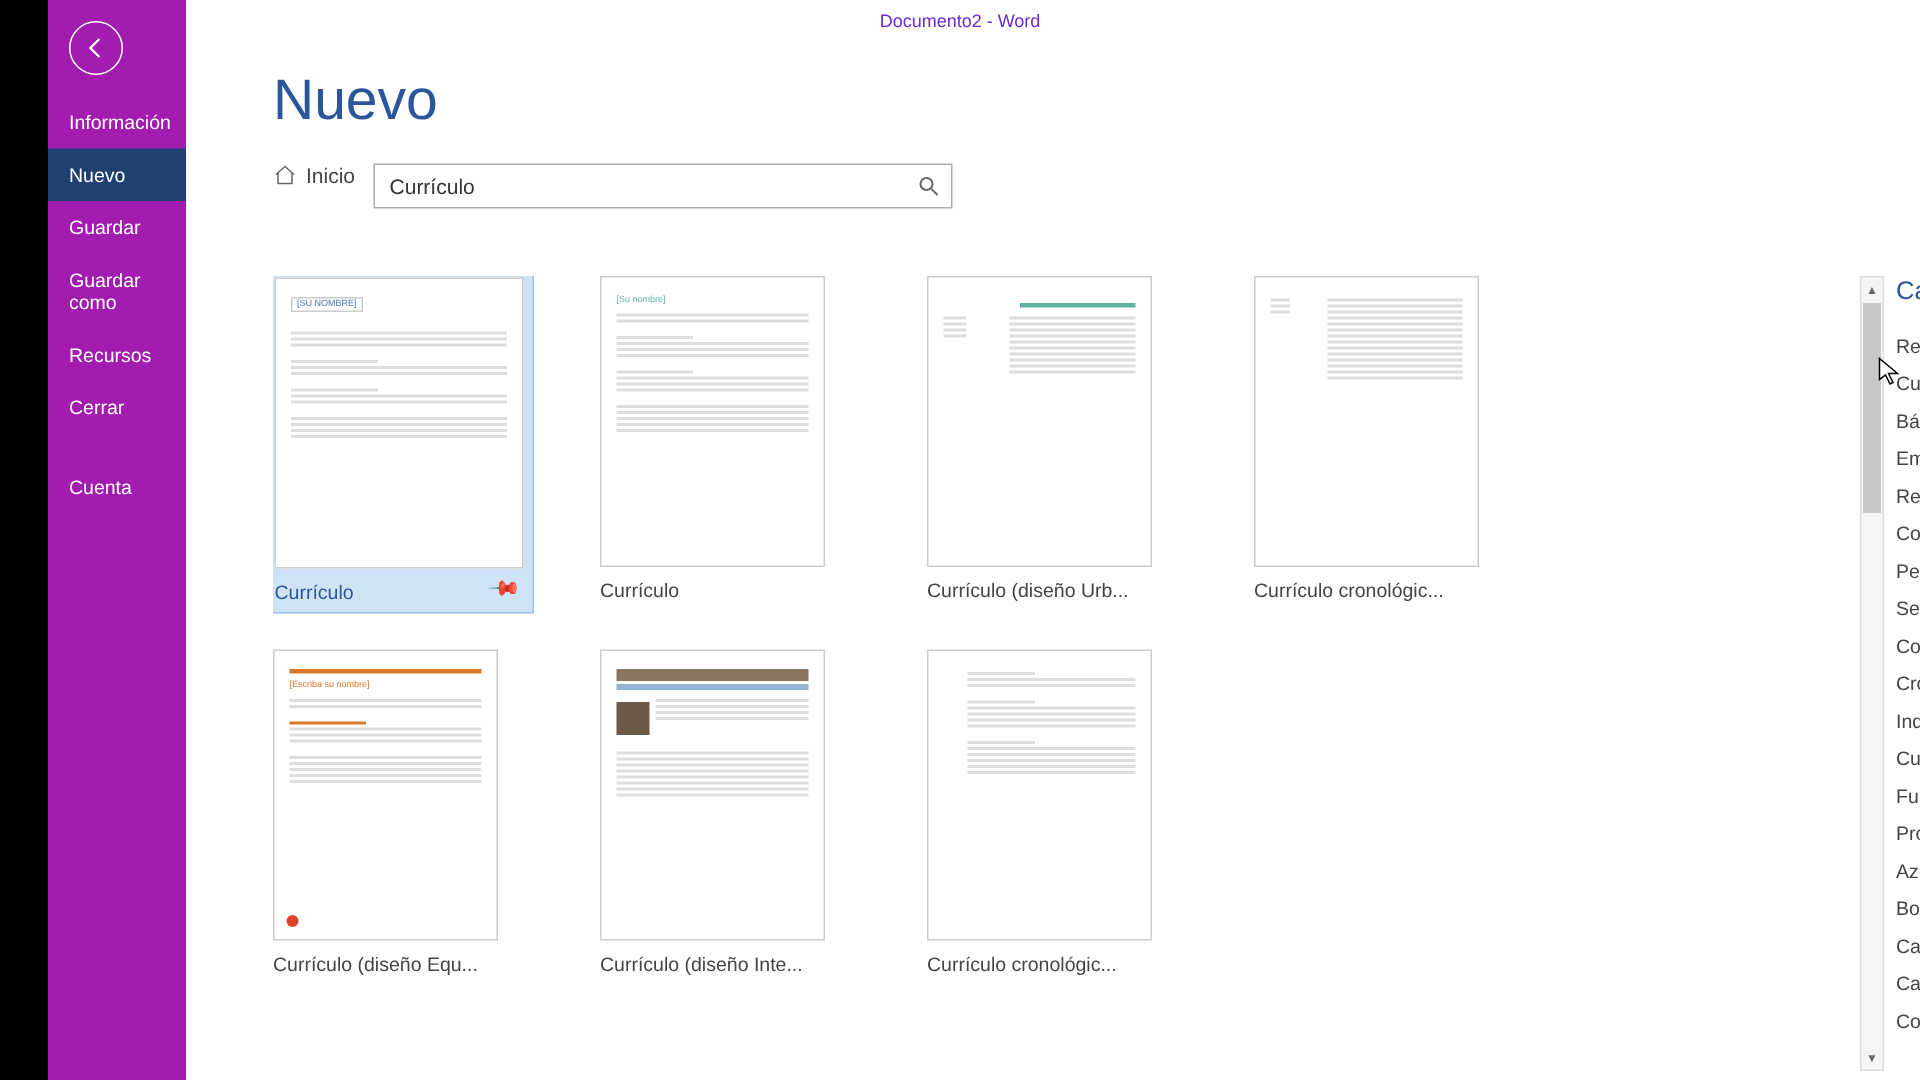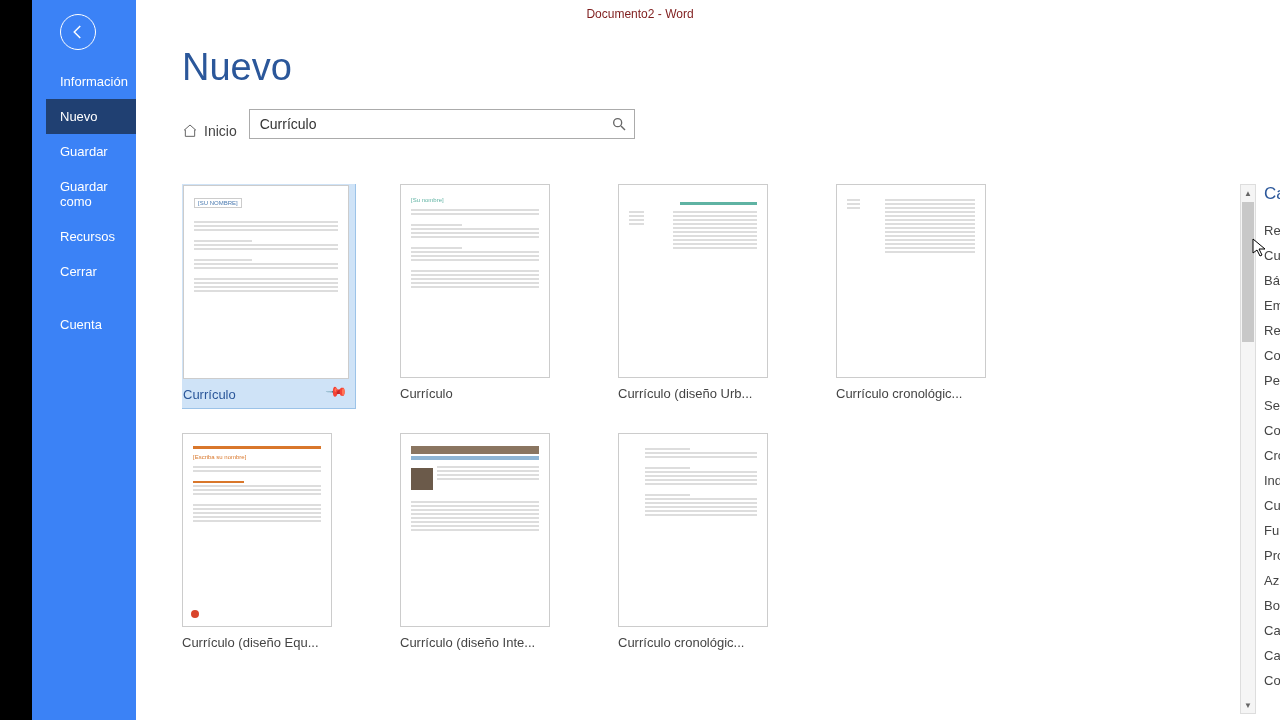--- a/index.html
+++ b/index.html
@@ -1,32 +1,32 @@
 <!DOCTYPE html>
 <html><head>
 <meta charset="utf-8">
 <style>
 * { margin: 0; padding: 0; box-sizing: border-box; font-family: 'Segoe UI', Arial, sans-serif; }
 body { width: 1280px; height: 720px; overflow: hidden; background: #fff; position: relative; }
 
-.titlebar { position: absolute; top: 0; left: 0; right: 0; height: 28px; display: flex; align-items: center; justify-content: center; font-size: 12px; color: #7f1d1d; }
+.titlebar { position: absolute; top: 0; left: 0; right: 0; height: 28px; display: flex; align-items: center; justify-content: center; font-size: 12px; color: #6d28d9; }
 .userinfo { position: absolute; top: 28px; right: 10px; font-size: 12px; color: #444; }
 
-.sidebar { position: absolute; left: 32px; top: 0; bottom: 0; width: 104px; background: #3b82f6; color: #fff; padding-top: 8px; padding-left: 14px; }
+.sidebar { position: absolute; left: 32px; top: 0; bottom: 0; width: 92px; background: #a21caf; color: #fff; padding-top: 8px; }
 .leftedge { position: absolute; left: 0; top: 0; bottom: 0; width: 32px; background: #000; }
 .back-btn { width: 36px; height: 36px; border: 1.5px solid #fff; border-radius: 50%; margin: 6px 0 14px 14px; display: flex; align-items: center; justify-content: center; cursor: pointer; }
 .back-btn svg { width: 18px; height: 18px; stroke: #fff; stroke-width: 2; fill: none; }
 .nav-item { padding: 10px 14px; font-size: 13px; cursor: pointer; }
 .nav-item.active { background: #204072; }
 .nav-gap { height: 18px; }
 
 .main { position: absolute; left: 144px; top: 28px; right: 0; bottom: 0; background: #fff; }
 .page-title { font-size: 38px; font-weight: 300; color: #2b579a; margin: 18px 0 20px 38px; }
 
-.toolbar { display: flex; align-items: flex-end; margin-left: 38px; gap: 12px; }
+.toolbar { display: flex; align-items: flex-start; margin-left: 38px; gap: 12px; }
 .home-link { display: flex; align-items: center; gap: 6px; color: #444; font-size: 14px; cursor: pointer; }
 .home-link svg { width: 16px; height: 16px; stroke: #666; fill: none; stroke-width: 1.5; }
 .searchbox { display: flex; align-items: center; border: 1px solid #ababab; width: 386px; height: 30px; }
 .searchbox input { border: none; outline: none; flex: 1; padding: 0 10px; font-size: 14px; color: #333; }
 .search-btn { width: 30px; height: 30px; display: flex; align-items: center; justify-content: center; cursor: pointer; }
 .search-btn svg { width: 16px; height: 16px; stroke: #666; fill: none; stroke-width: 2; }
 
 .gallery { position: absolute; left: 38px; top: 156px; width: 1050px; bottom: 0; overflow: hidden; }
 .grid { display: grid; grid-template-columns: repeat(4, 218px); gap: 30px 0; }
 .template { width: 180px; cursor: pointer; }

